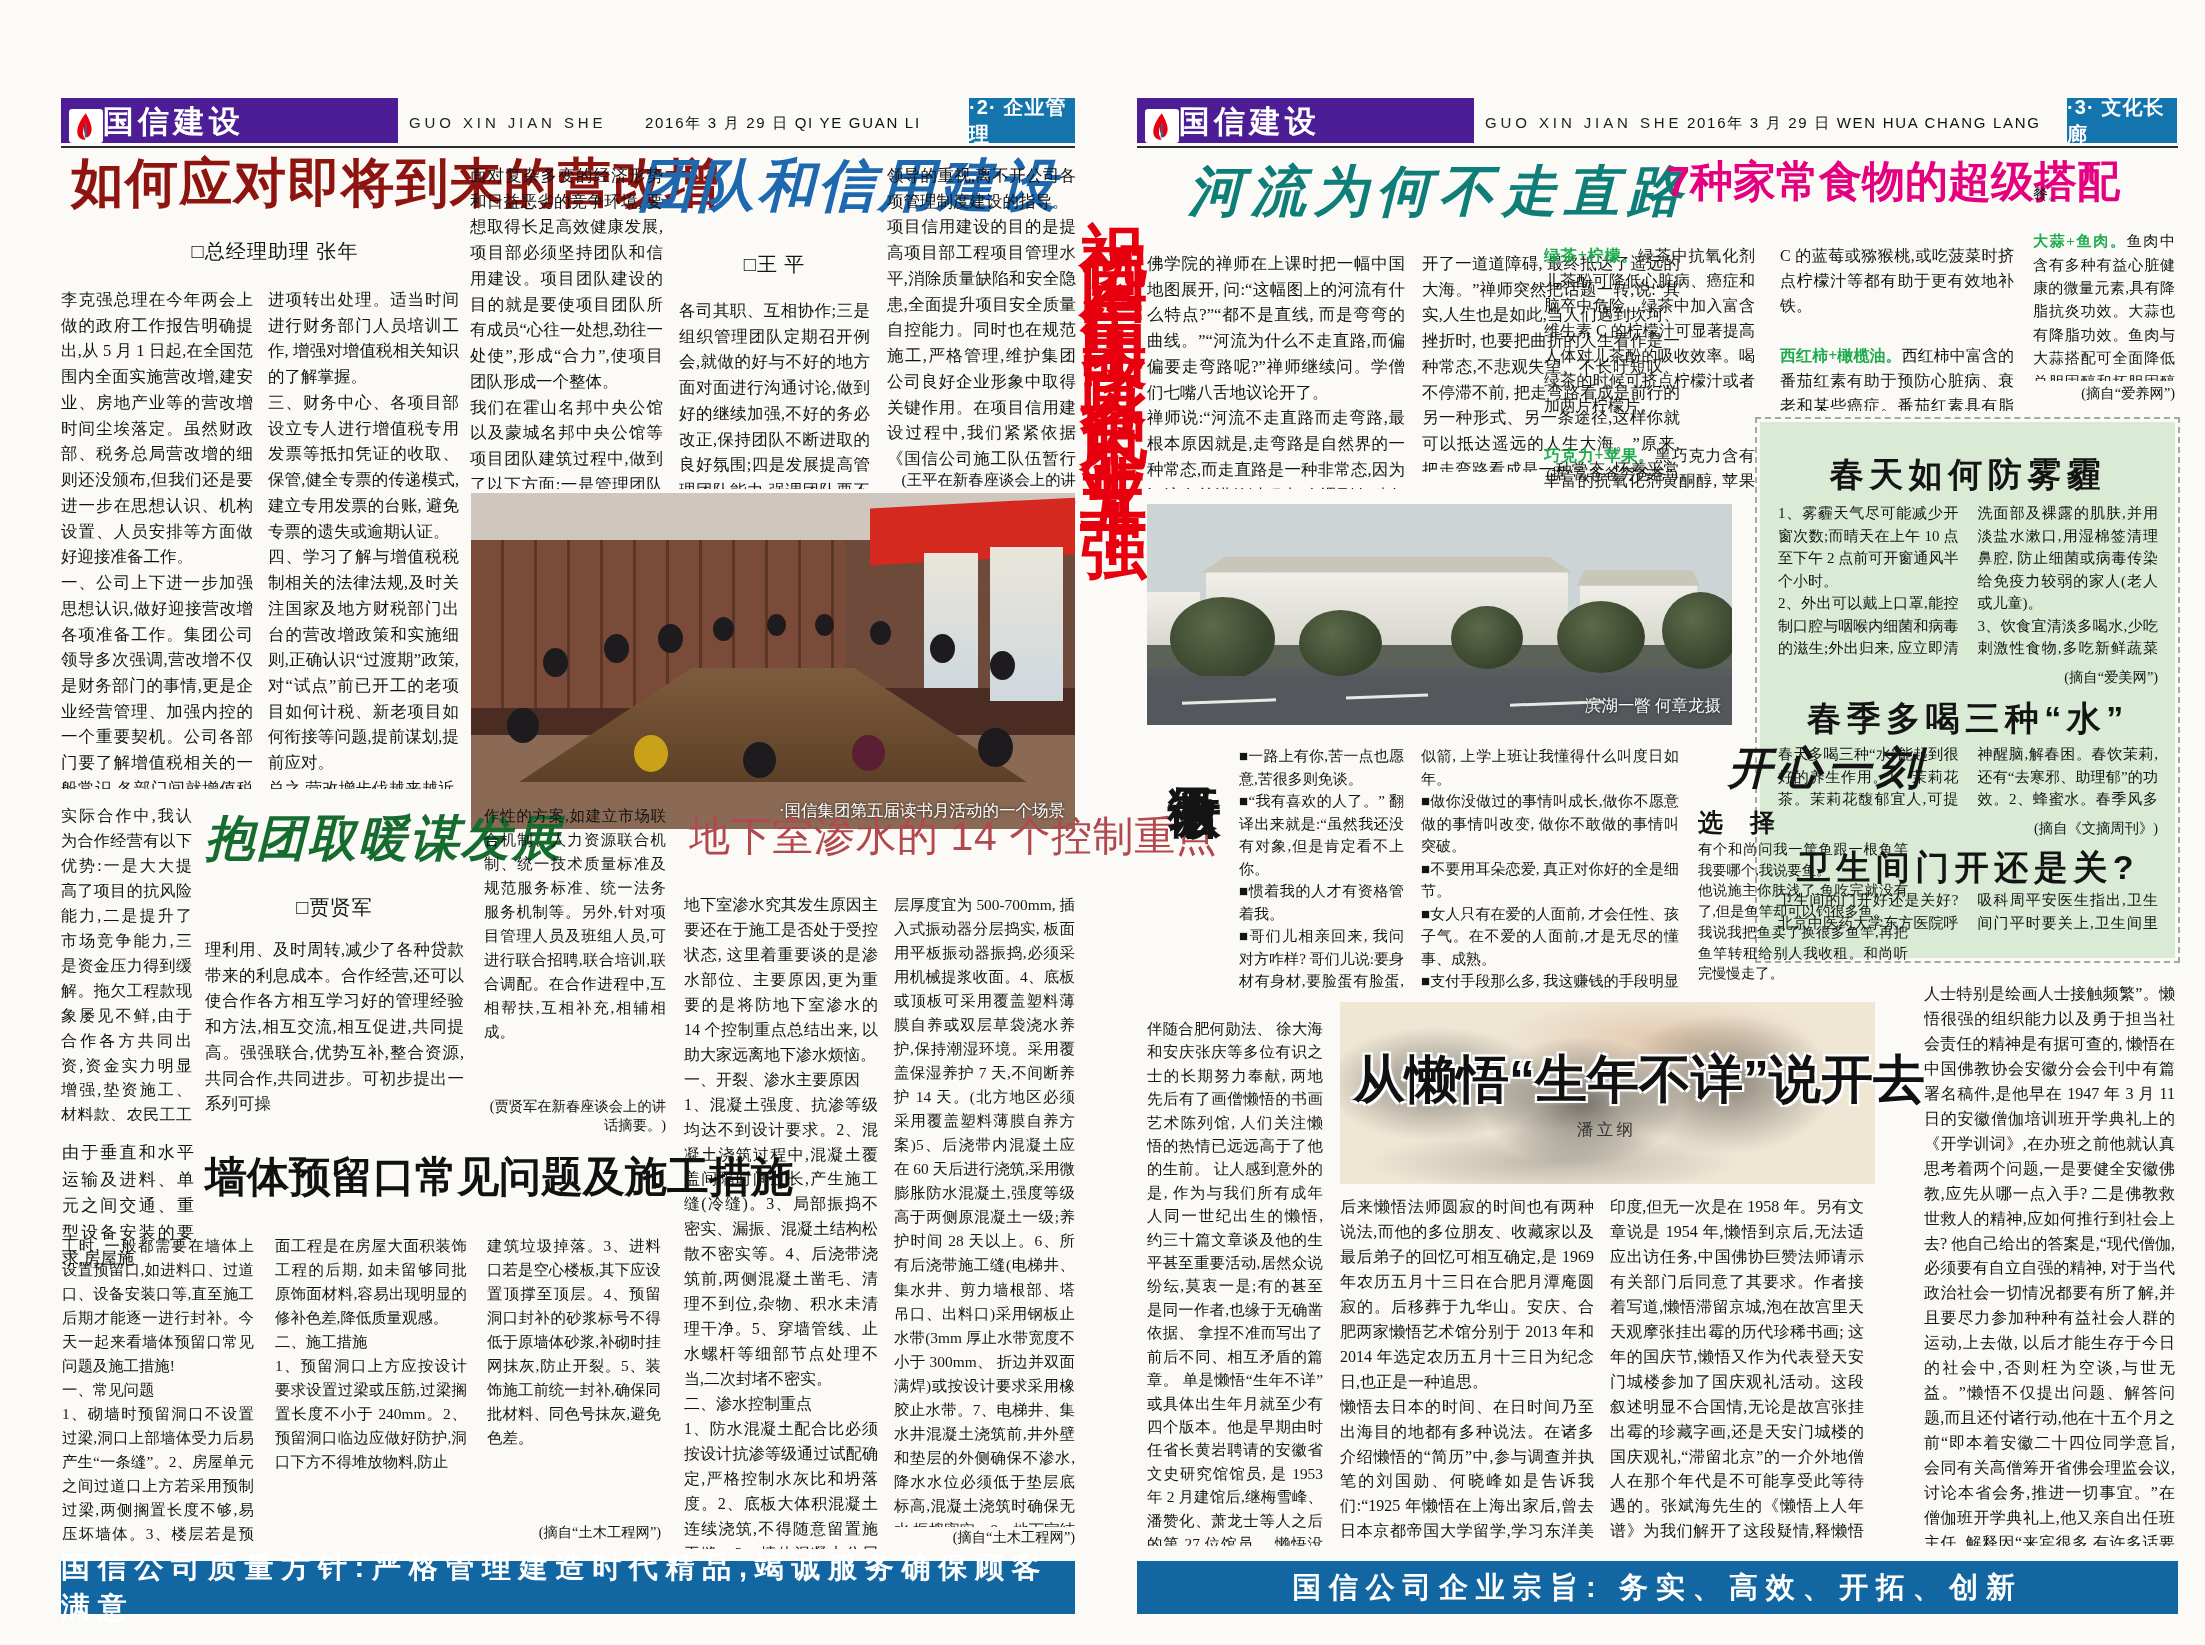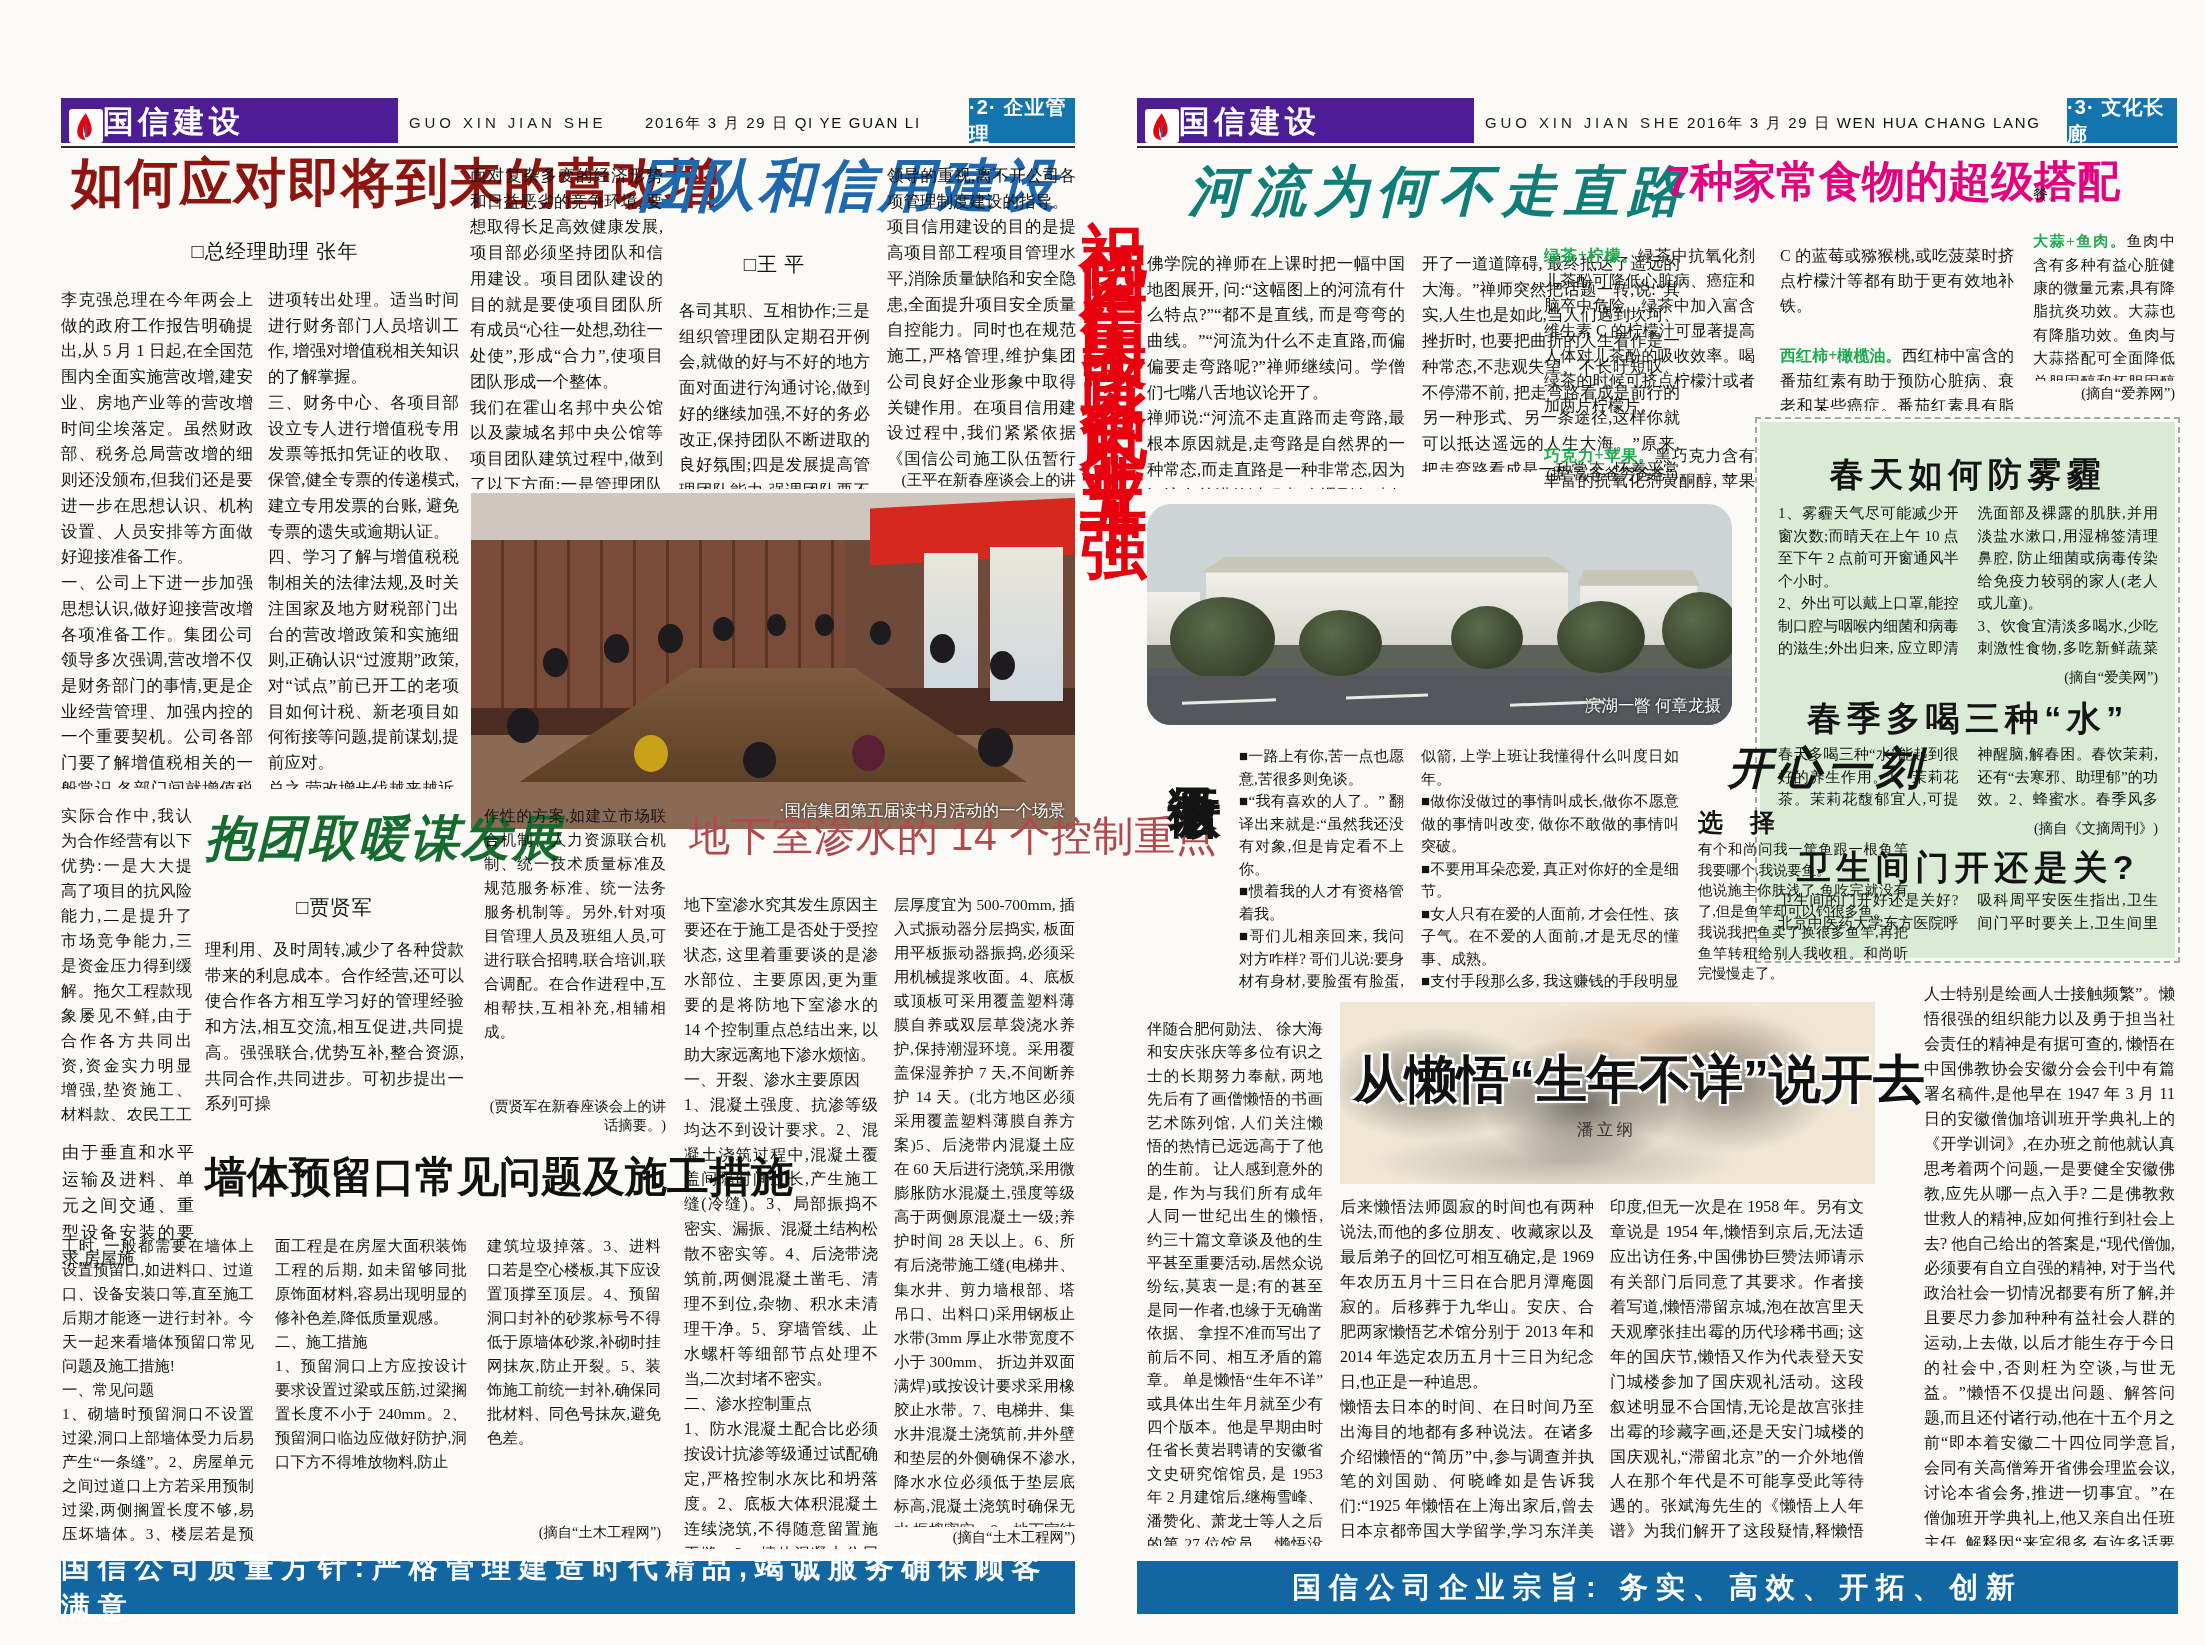--- a/index.html
+++ b/index.html
@@ -168,21 +168,21 @@
 <div class="abs attr" style="left:487px;top:1523px;width:174px;font-size:14.3px;">(摘自“土木工程网”)</div>
 
 <div class="abs footerbar" style="left:61px;top:1561px;width:1014px;height:53px;">国信公司质量方针:严格管理建造时代精品,竭诚服务确保顾客满意</div>
 
 <div class="abs titleR1" style="left:1188px;top:155px;">河流为何不走直路</div>
 <div class="abs col" style="left:1147px;top:251px;width:258px;height:238px;">佛学院的禅师在上课时把一幅中国地图展开, 问:“这幅图上的河流有什么特点?”“都不是直线, 而是弯弯的曲线。”“河流为什么不走直路,而偏偏要走弯路呢?”禅师继续问。学僧们七嘴八舌地议论开了。
 禅师说:“河流不走直路而走弯路,最根本原因就是,走弯路是自然界的一种常态,而走直路是一种非常态,因为河流在前进的过程中,会遇到各种各样的障碍, 有些障碍是无法逾越的。所以,它只有取弯路,绕道而行,避</div>
 <div class="abs col" style="left:1422px;top:251px;width:258px;height:221px;">开了一道道障碍, 最终抵达了遥远的大海。”禅师突然把话题一转,说:“其实,人生也是如此,当人们遇到坎坷、挫折时, 也要把曲折的人生看作是一种常态,不悲观失望、不长吁短叹、不停滞不前, 把走弯路看成是前行的另一种形式、另一条途径,这样你就可以抵达遥远的人生大海。”原来,把走弯路看成是一种常态, 怀着平常心去看待前进中遇到的坎坷和挫折, 才能会像河流一样,抵达人生的目标。</div>
 <div class="abs attr" style="left:1420px;top:464px;width:258px;">(据“富爸爸穷爸爸”)</div>
 
-<div class="photo building" style="left:1147px;top:504px;width:585px;height:221px;border-radius:24px;">
+<div class="photo building" style="left:1147px;top:504px;width:585px;height:221px;">
   <div class="block" style="left:10%;top:30%;width:62%;height:34%;"></div>
   <div class="roof" style="left:8%;top:24%;width:66%;height:7%;"></div>
   <div class="block" style="left:74%;top:36%;width:20%;height:28%;"></div>
   <div class="roof" style="left:73%;top:30%;width:22%;height:7%;"></div>
   <div class="block" style="left:0%;top:40%;width:9%;height:24%;"></div>
   <div class="tree" style="left:4%;top:42%;width:105px;height:83px;"></div>
   <div class="tree" style="left:26%;top:48%;width:83px;height:66px;"></div>
   <div class="tree" style="left:52%;top:46%;width:72px;height:63px;"></div>
   <div class="tree" style="left:70%;top:44%;width:88px;height:72px;"></div>
   <div class="tree" style="left:88%;top:40%;width:77px;height:77px;"></div>

